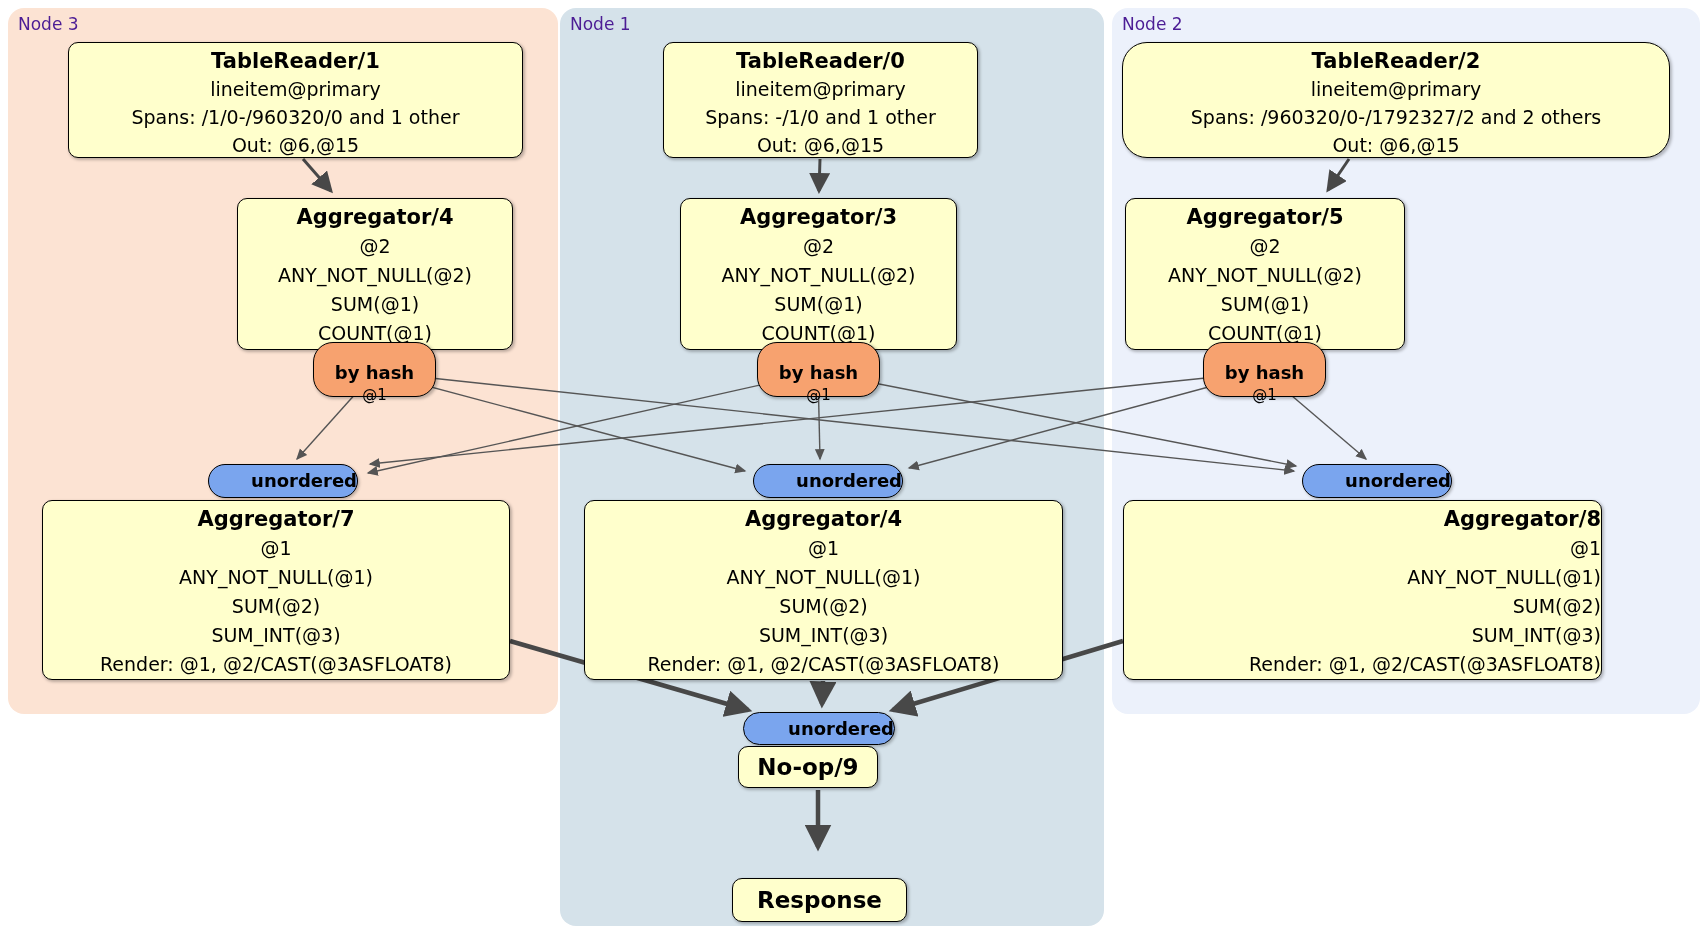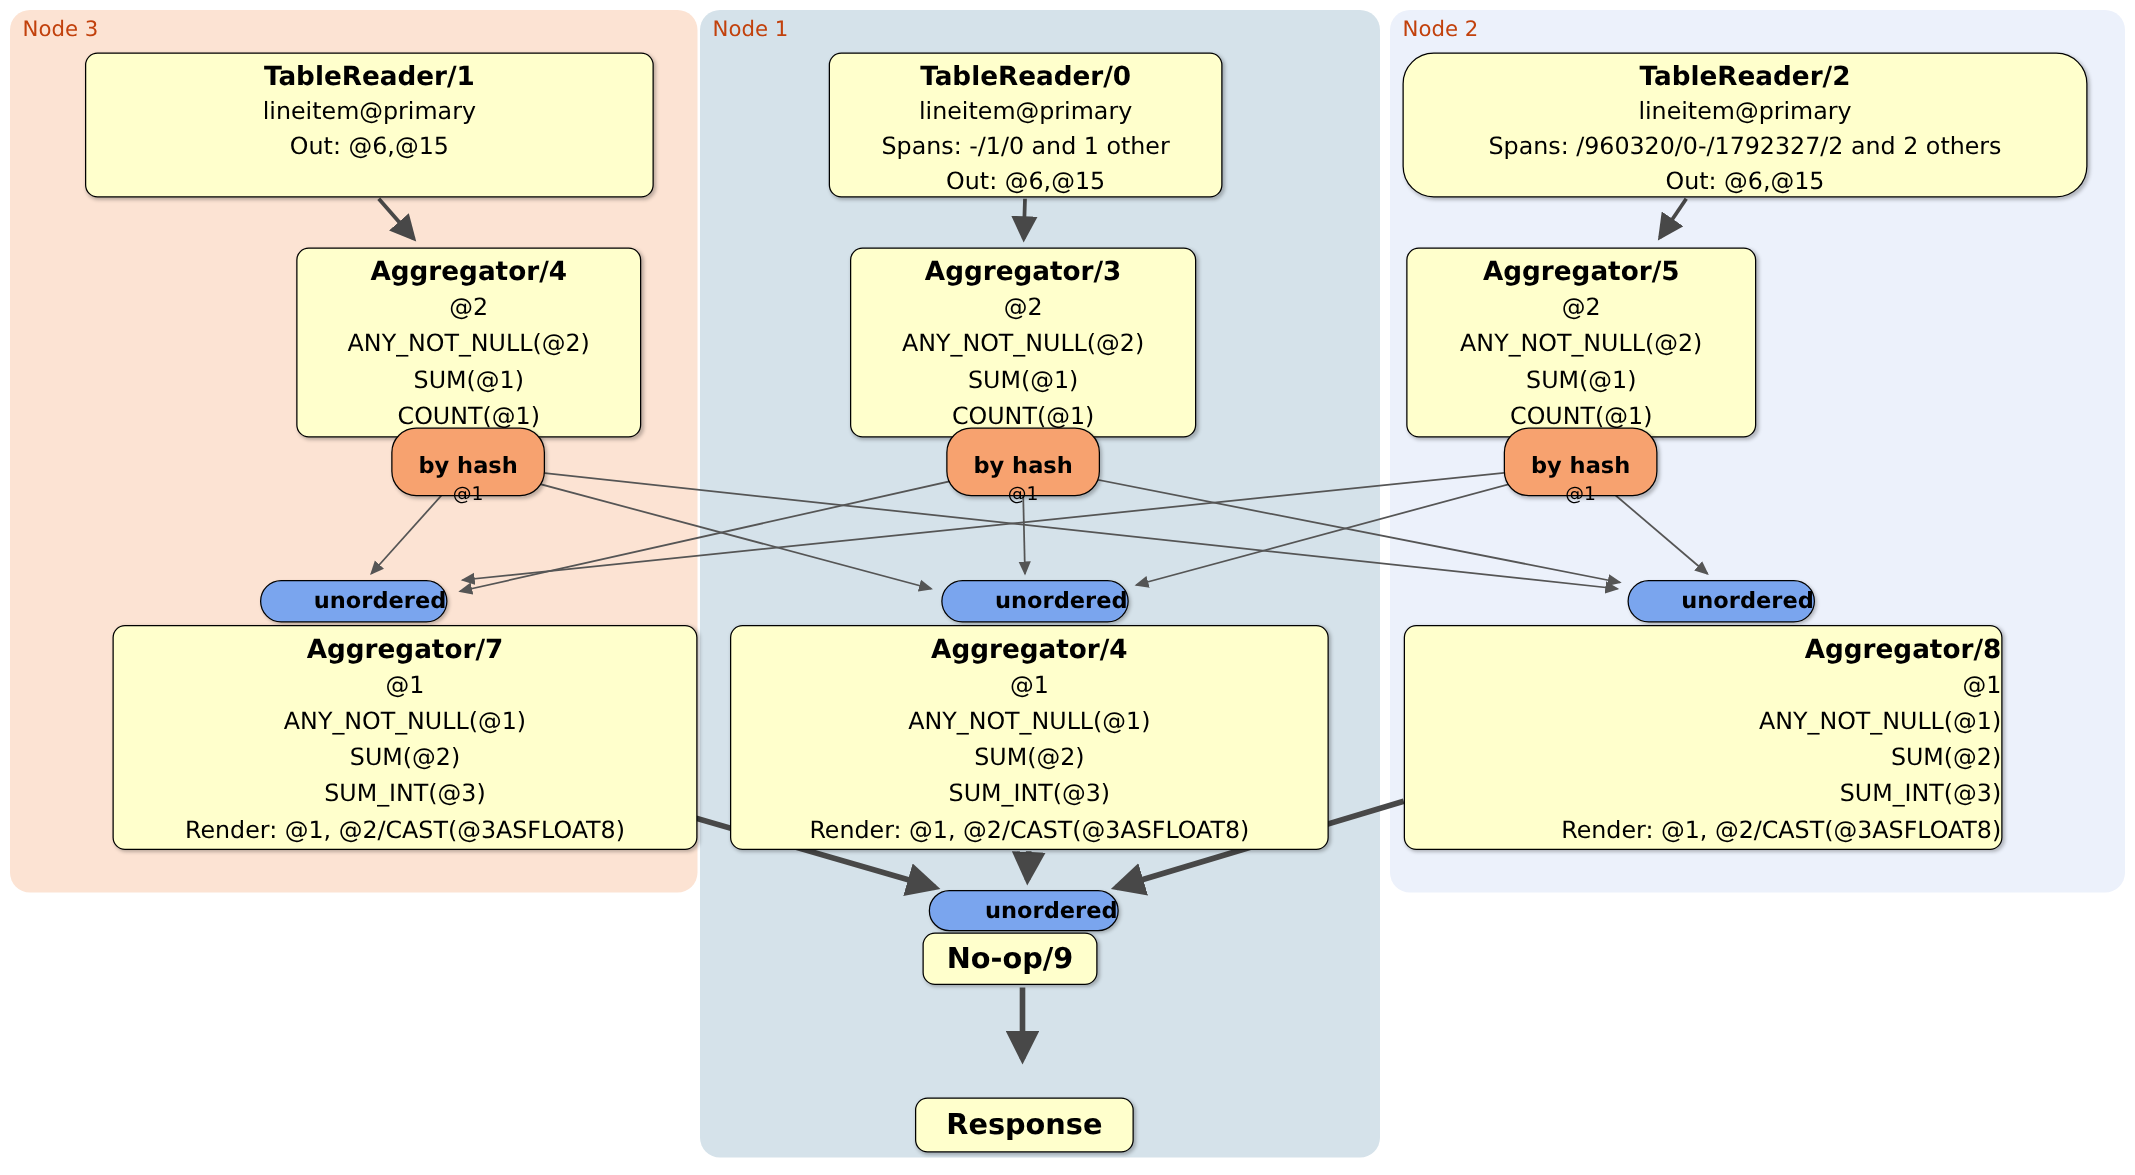--- a/index.html
+++ b/index.html
@@ -1,21 +1,21 @@
 <!DOCTYPE html>
 <html style="--region-node3: #fce3d3; --region-node1: #d5e2ea; --region-node2: #ecf1fb; --box-fill: #ffffcc; --router-fill: #f7a26f; --sync-fill: #7aa5ee; --edge-thin: #555555; --edge-thick: #484848;"><head>
 <meta charset="utf-8">
 <style>
   html,body{margin:0;padding:0;background:#fff;}
   .canvas{
     position:relative;width:1708px;height:940px;background:#fff;overflow:hidden;
     font-family:"DejaVu Sans","Liberation Sans",sans-serif;color:#000;
   }
   .region{position:absolute;border-radius:16px;}
-  .region-label{position:absolute;left:10px;top:6px;font-size:17px;color:#c2410c;}
+  .region-label{position:absolute;left:10px;top:6px;font-size:17px;color:#4c1d95;}
   .edges{position:absolute;left:0;top:0;pointer-events:none;}
   .pbox{
     position:absolute;background:var(--box-fill,#ffffcc);border:1.4px solid #000;
     border-radius:10px;text-align:center;box-shadow:1.5px 1.5px 3px rgba(0,0,0,.25);
     box-sizing:border-box;padding-top:4px;
   }
   .pbox .title{font-weight:bold;font-size:21px;line-height:28px;}
   .pbox .line{font-size:19px;line-height:28px;white-space:nowrap;}
   .agg .title{line-height:29px;}
   .agg .line{line-height:29px;}
@@ -77,20 +77,21 @@
 
     <line x1="510" y1="641" x2="748" y2="710" stroke="#484848" stroke-width="4.5" marker-end="url(#ah-b)"></line>
     <line x1="823" y1="681" x2="822" y2="704" stroke="#484848" stroke-width="4.5" marker-end="url(#ah-b)"></line>
     <line x1="1123" y1="641" x2="893" y2="710" stroke="#484848" stroke-width="4.5" marker-end="url(#ah-b)"></line>
     <line x1="818" y1="790" x2="818" y2="847" stroke="#484848" stroke-width="4.5" marker-end="url(#ah-b)"></line>
   </svg>
 
   <div class="pbox" style="left:68px;top:42px;width:455px;height:116px;">
     <div class="title">TableReader/1</div>
     <div class="line">lineitem@primary</div>
+    <div class="line">Spans: /1/0-/960320/0 and 1 other</div>
     <div class="line">Out: @6,@15</div>
   </div>
   <div class="pbox" style="left:663px;top:42px;width:315px;height:116px;">
     <div class="title">TableReader/0</div>
     <div class="line">lineitem@primary</div>
     <div class="line">Spans: -/1/0 and 1 other</div>
     <div class="line">Out: @6,@15</div>
   </div>
   <div class="pbox" style="left:1122px;top:42px;width:548px;height:116px;border-radius:25px;">
     <div class="title">TableReader/2</div>
@@ -131,21 +132,21 @@
   </div>
   <div class="router" style="left:1203px;top:342px;width:123px;height:55px;">
     <div class="rtitle">by hash</div>
     <div class="rsub">@1</div>
   </div>
 
   <div class="sync" style="left:208px;top:464px;width:150px;height:34px;line-height:32px;">unordered</div>
   <div class="sync" style="left:753px;top:464px;width:150px;height:34px;line-height:32px;">unordered</div>
   <div class="sync" style="left:1302px;top:464px;width:150px;height:34px;line-height:32px;">unordered</div>
 
-  <div class="pbox agg" style="left:42px;top:500px;width:468px;height:180px;margin-left:48px;">
+  <div class="pbox agg" style="left:42px;top:500px;width:468px;height:180px;">
     <div class="title">Aggregator/7</div>
     <div class="line">@1</div>
     <div class="line">ANY_NOT_NULL(@1)</div>
     <div class="line">SUM(@2)</div>
     <div class="line">SUM_INT(@3)</div>
     <div class="line">Render: @1, @2/CAST(@3ASFLOAT8)</div>
   </div>
   <div class="pbox agg" style="left:584px;top:500px;width:479px;height:180px;">
     <div class="title">Aggregator/4</div>
     <div class="line">@1</div>

